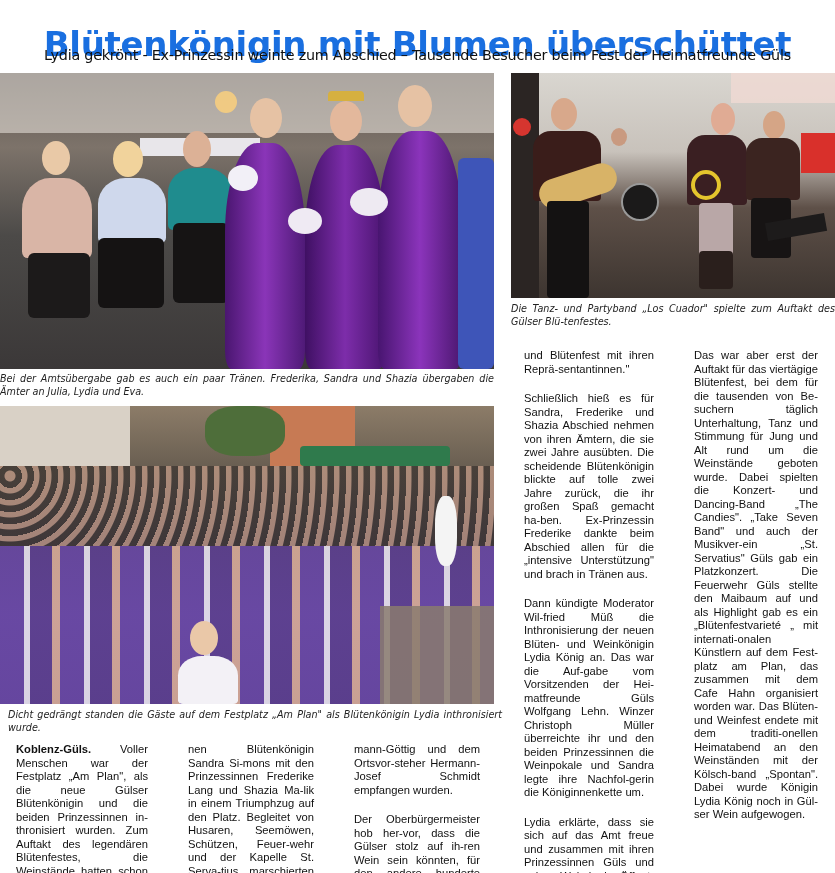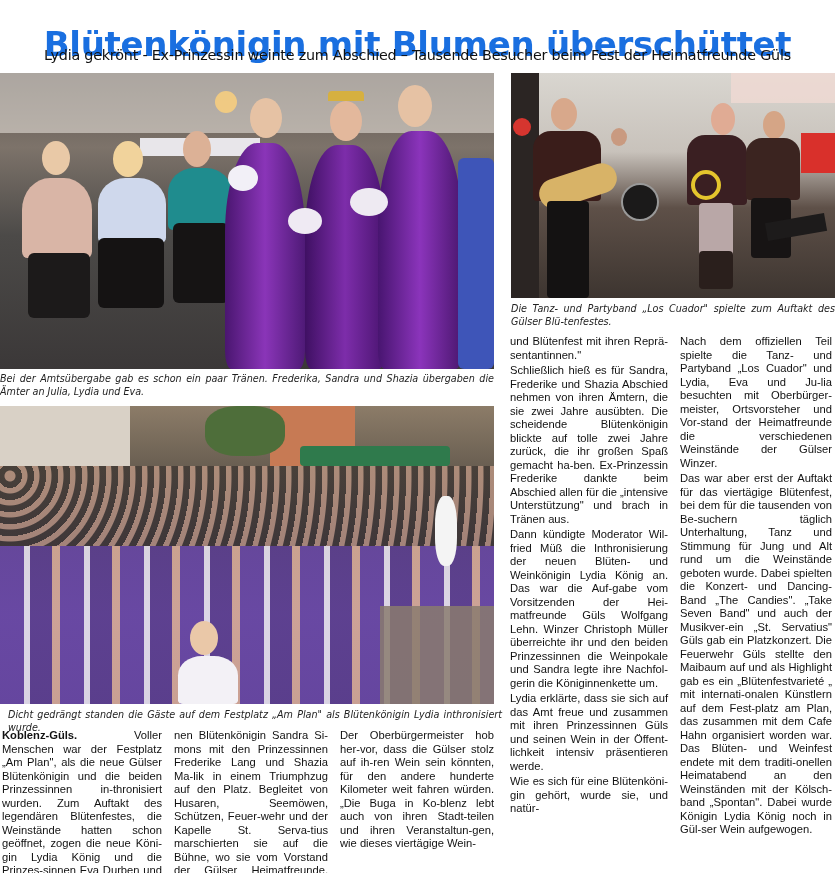--- a/index.html
+++ b/index.html
@@ -2,21 +2,21 @@
 <html><head>
 <meta charset="utf-8">
 <style>
   html, body { margin:0; padding:0; background:#ffffff; }
   body { width:835px; height:873px; position:relative; overflow:hidden; font-family:"Liberation Sans", sans-serif; color:#111; }
   .headline { position:absolute; left:0; top:0; width:835px; text-align:center; color:#1a6fe0; font-family:"DejaVu Sans", sans-serif; font-weight:bold; font-size:34px; letter-spacing:-0.3px; line-height:42px; }
   .subline { position:absolute; left:0; top:45px; width:835px; text-align:center; font-family:"DejaVu Sans", sans-serif; font-size:14.3px; line-height:20px; color:#111; letter-spacing:-0.2px; }
   .photo { position:absolute; overflow:hidden; }
   .caption { position:absolute; font-family:"DejaVu Sans", sans-serif; font-style:italic; font-size:9.6px; line-height:12.5px; color:#222; text-align:justify; }
   .col { position:absolute; font-family:"Liberation Sans", sans-serif; font-size:11.2px; line-height:13.5px; text-align:justify; color:#111; hyphens:manual; }
-  .col p { margin:2px; }
+  .col p { margin:16px; }
   .col b { font-weight:bold; }
 
   
   #p1 { left:0; top:73px; width:494px; height:296px; background:linear-gradient(180deg,#5b5450 0%,#7d736a 25%,#4c4a48 55%,#3b3838 100%); }
   #p2 { left:511px; top:73px; width:324px; height:225px; background:linear-gradient(180deg,#d9d6d0 0%,#c8c2bb 35%,#5e5048 60%,#3d3530 100%); }
   #p3 { left:0; top:406px; width:494px; height:298px; background:linear-gradient(180deg,#8c7c68 0%,#6a5f52 20%,#4b4250 45%,#5f4a86 70%,#4b3b6d 100%); }
   .fig { position:absolute; border-radius:40% 40% 8% 8%; }
   .head { position:absolute; border-radius:50%; background:#e6c2a4; }
 </style>
 </head>
@@ -45,21 +45,21 @@
   <div class="head" style="left:330px;top:28px;width:32px;height:40px;background:#e3b89c"></div>
   <div style="position:absolute;left:328px;top:18px;width:36px;height:10px;background:#d6b040;border-radius:4px 4px 0 0"></div>
   <div class="fig" style="left:305px;top:72px;width:80px;height:224px;background:linear-gradient(90deg,#3f1063,#7d2daa,#4a1470)"></div>
   <div class="head" style="left:398px;top:12px;width:34px;height:42px"></div>
   <div class="fig" style="left:378px;top:58px;width:84px;height:238px;background:linear-gradient(90deg,#481570,#8b34bb,#4b176f)"></div>
   <div style="position:absolute;left:228px;top:92px;width:30px;height:26px;border-radius:50%;background:#f2f0f7"></div>
   <div style="position:absolute;left:288px;top:135px;width:34px;height:26px;border-radius:50%;background:#efeaf3"></div>
   <div style="position:absolute;left:350px;top:115px;width:38px;height:28px;border-radius:50%;background:#eeeaf2"></div>
   <div class="fig" style="left:458px;top:85px;width:36px;height:211px;background:#3e55b8;border-radius:6px"></div>
 </div>
-<div class="caption" style="left:0;top:373px;width:494px;">Bei der Amtsübergabe gab es schon ein paar Tränen. Frederika, Sandra und Shazia übergaben die Ämter an Julia, Lydia und Eva.</div>
+<div class="caption" style="left:0;top:373px;width:494px;">Bei der Amtsübergabe gab es auch ein paar Tränen. Frederika, Sandra und Shazia übergaben die Ämter an Julia, Lydia und Eva.</div>
 
 <div class="photo" id="p2">
   <div style="position:absolute;left:0;top:0;width:28px;height:225px;background:#2b2523"></div>
   <div style="position:absolute;left:220px;top:0;width:104px;height:30px;background:#f0d9d3;opacity:.8"></div>
   <div style="position:absolute;left:290px;top:60px;width:34px;height:40px;background:#d9302b"></div>
   <div style="position:absolute;left:2px;top:45px;width:18px;height:18px;border-radius:50%;background:#d6352f"></div>
   <div class="head" style="left:40px;top:25px;width:26px;height:32px;background:#d8a88b"></div>
   <div class="fig" style="left:22px;top:58px;width:68px;height:70px;background:#3a1d1a;border-radius:18px 18px 4px 4px"></div>
   <div style="position:absolute;left:27px;top:98px;width:80px;height:30px;border-radius:16px;background:#d8b367;transform:rotate(-18deg)"></div>
   <div class="fig" style="left:36px;top:128px;width:42px;height:97px;background:#141212;border-radius:4px"></div>
@@ -91,26 +91,26 @@
 </div>
 <div class="caption" style="left:8px;top:709px;width:494px;">Dicht gedrängt standen die Gäste auf dem Festplatz „Am Plan" als Blütenkönigin Lydia inthronisiert wurde.</div>
 
 <div class="col" style="left:0;top:727px;width:164px;">
   <p><b>Koblenz-Güls.</b> <span>Voller Menschen war der Festplatz „Am Plan", als die neue Gülser Blütenkönigin und die beiden Prinzessinnen in-thronisiert wurden. Zum Auftakt des legendären Blütenfestes, die Weinstände hatten schon geöffnet, zogen die neue Köni-gin Lydia König und die Prinzes-sinnen Eva Durben und Julia Richter sowie ihre Vorgängerin-</span></p>
 </div>
 <div class="col" style="left:172px;top:727px;width:158px;">
   <p>nen Blütenkönigin Sandra Si-mons mit den Prinzessinnen Frederike Lang und Shazia Ma-lik in einem Triumphzug auf den Platz. Begleitet von Husaren, Seemöwen, Schützen, Feuer-wehr und der Kapelle St. Serva-tius marschierten sie auf die Bühne, wo sie vom Vorstand der Gülser Heimatfreunde, Oberbür-germeister Dr. Joachim Hof-</p>
 </div>
 <div class="col" style="left:338px;top:727px;width:158px;">
+  <p>mann-Göttig und dem Ortsvor-steher Hermann-Josef Schmidt empfangen wurden.</p>
   <p>Der Oberbürgermeister hob her-vor, dass die Gülser stolz auf ih-ren Wein sein könnten, für den andere hunderte Kilometer weit fahren würden. „Die Buga in Ko-blenz lebt auch von ihren Stadt-teilen und ihren Veranstaltun-gen, wie dieses viertägige Wein-</p>
 </div>
 <div class="col" style="left:508px;top:333px;width:162px;">
   <p>und Blütenfest mit ihren Reprä-sentantinnen."</p>
   <p>Schließlich hieß es für Sandra, Frederike und Shazia Abschied nehmen von ihren Ämtern, die sie zwei Jahre ausübten. Die scheidende Blütenkönigin blickte auf tolle zwei Jahre zurück, die ihr großen Spaß gemacht ha-ben. Ex-Prinzessin Frederike dankte beim Abschied allen für die „intensive Unterstützung" und brach in Tränen aus.</p>
   <p>Dann kündigte Moderator Wil-fried Müß die Inthronisierung der neuen Blüten- und Weinkönigin Lydia König an. Das war die Auf-gabe vom Vorsitzenden der Hei-matfreunde Güls Wolfgang Lehn. Winzer Christoph Müller überreichte ihr und den beiden Prinzessinnen die Weinpokale und Sandra legte ihre Nachfol-gerin die Königinnenkette um.</p>
   <p>Lydia erklärte, dass sie sich auf das Amt freue und zusammen mit ihren Prinzessinnen Güls und seinen Wein in der Öffent-lichkeit intensiv präsentieren werde.</p>
   <p>Wie es sich für eine Blütenköni-gin gehört, wurde sie, und natür-</p>
 </div>
 <div class="col" style="left:678px;top:333px;width:156px;">
-  <p>Nach dem offiziellen Teil spielte die Tanz- und Partyband „Los Cuador" und Lydia, Eva und Ju-lia besuchten mit Oberbürger-meister, Ortsvorsteher und Vor-stand der Heimatfreunde die verschiedenen Weinstände der Gülser Winzer.</p>
   <p>Das war aber erst der Auftakt für das viertägige Blütenfest, bei dem für die tausenden von Be-suchern täglich Unterhaltung, Tanz und Stimmung für Jung und Alt rund um die Weinstände geboten wurde. Dabei spielten die Konzert- und Dancing-Band „The Candies". „Take Seven Band" und auch der Musikver-ein „St. Servatius" Güls gab ein Platzkonzert. Die Feuerwehr Güls stellte den Maibaum auf und als Highlight gab es ein „Blütenfestvarieté „ mit internati-onalen Künstlern auf dem Fest-platz am Plan, das zusammen mit dem Cafe Hahn organisiert worden war. Das Blüten- und Weinfest endete mit dem traditi-onellen Heimatabend an den Weinständen mit der Kölsch-band „Spontan". Dabei wurde Königin Lydia König noch in Gül-ser Wein aufgewogen.</p>
 
 </div>
 
 </body></html>

